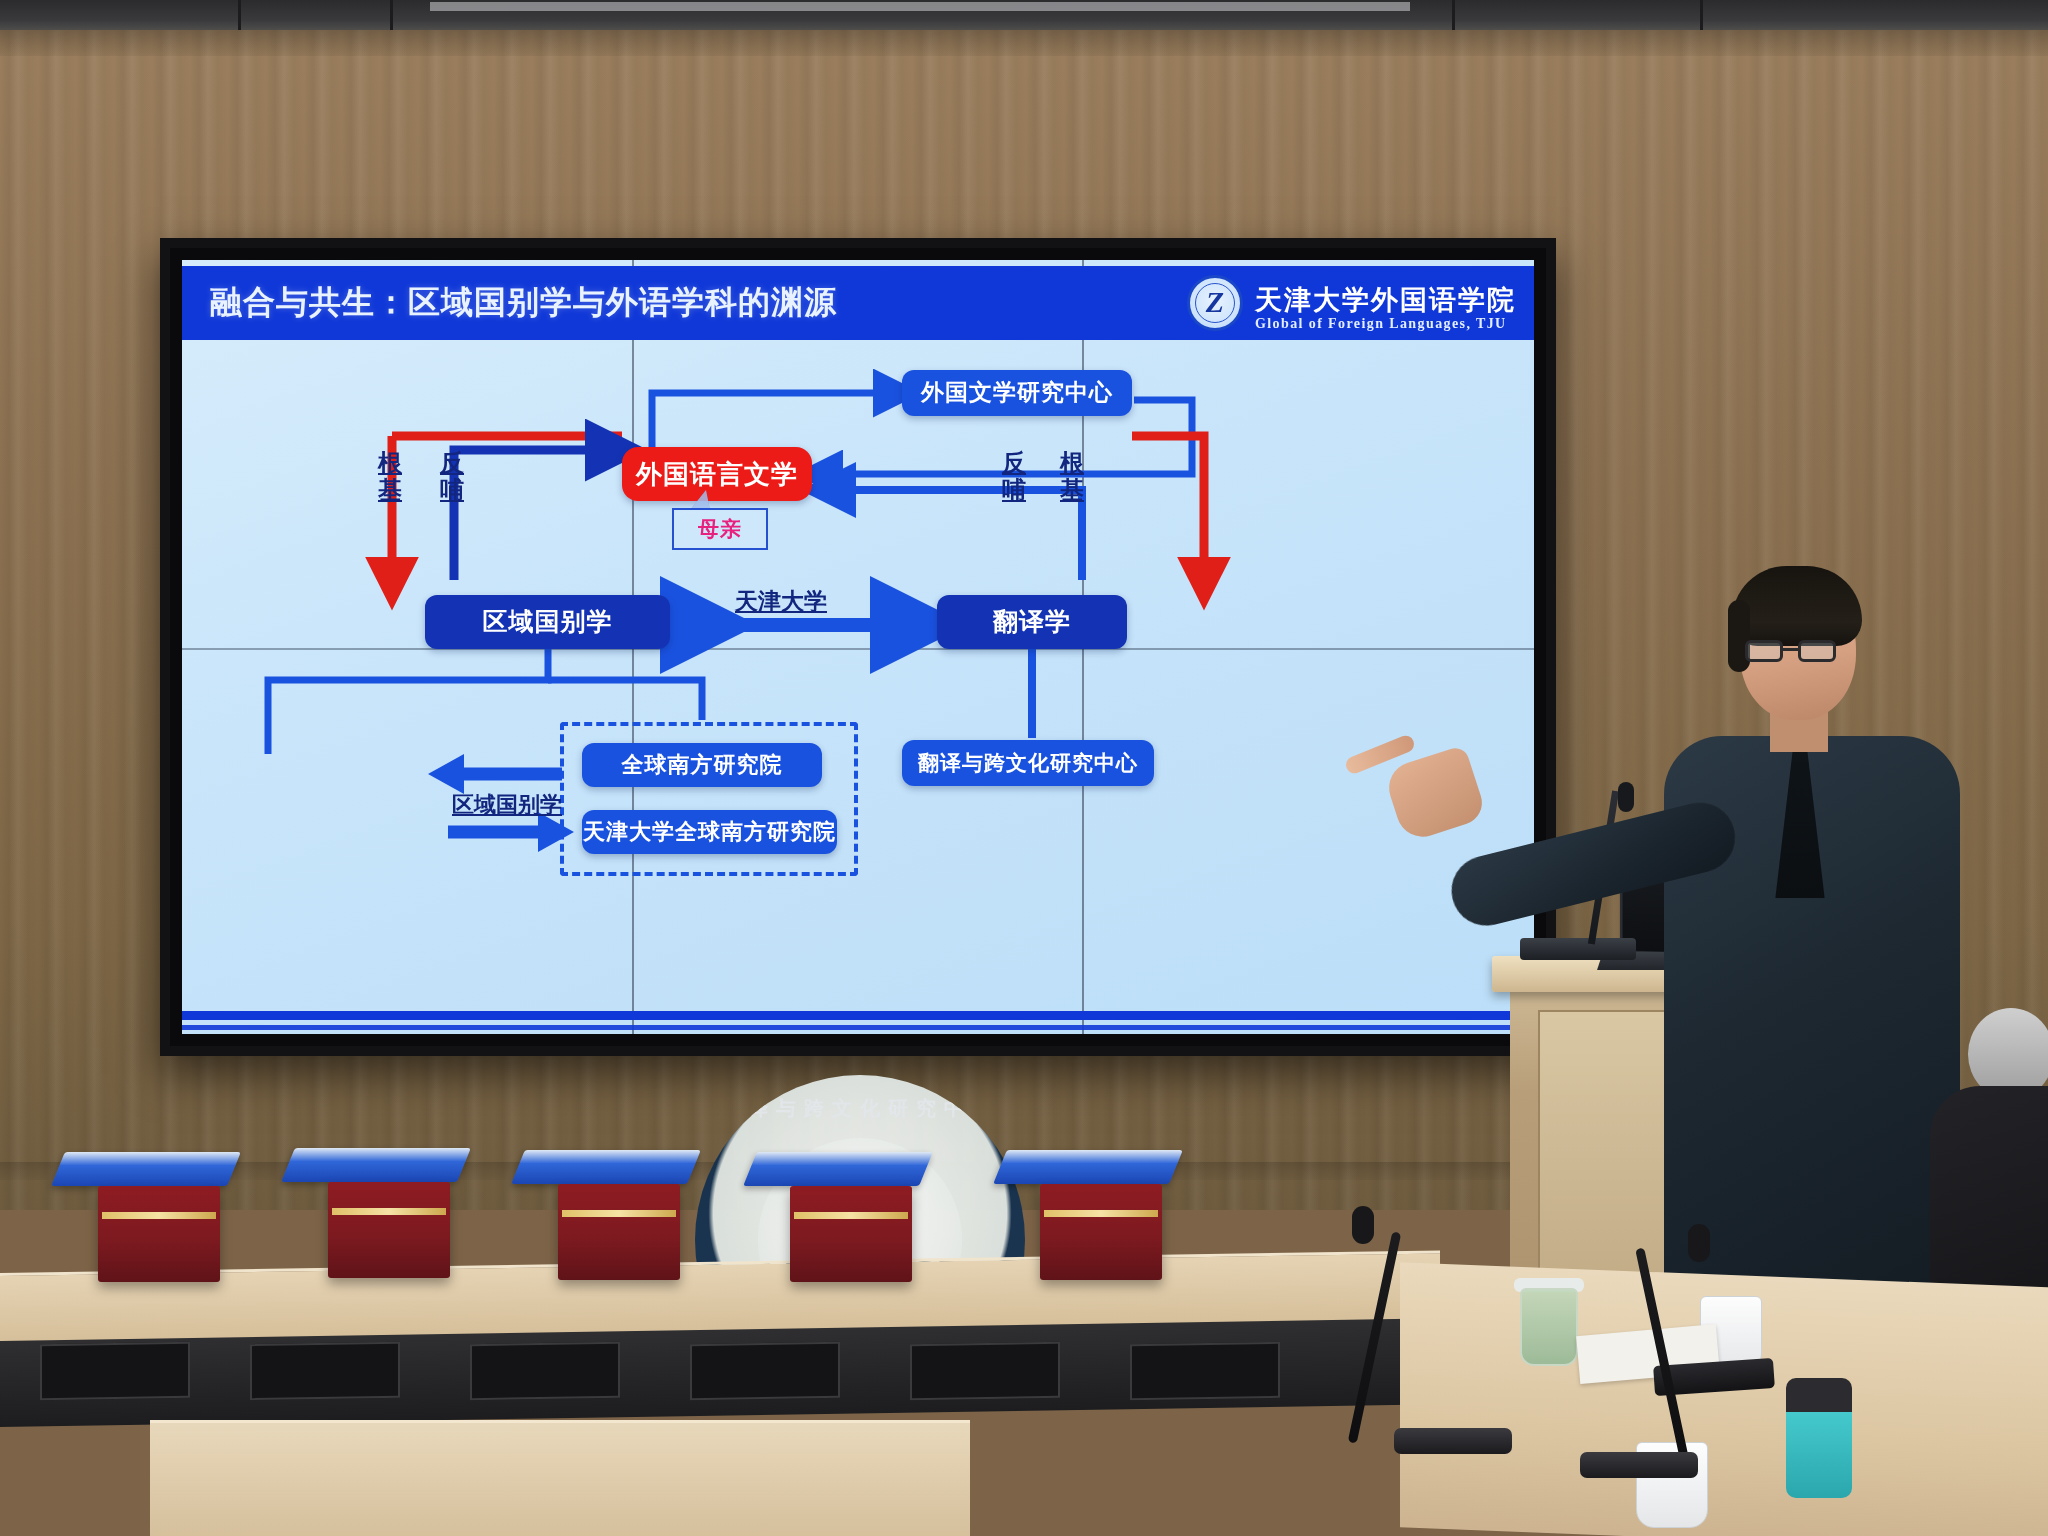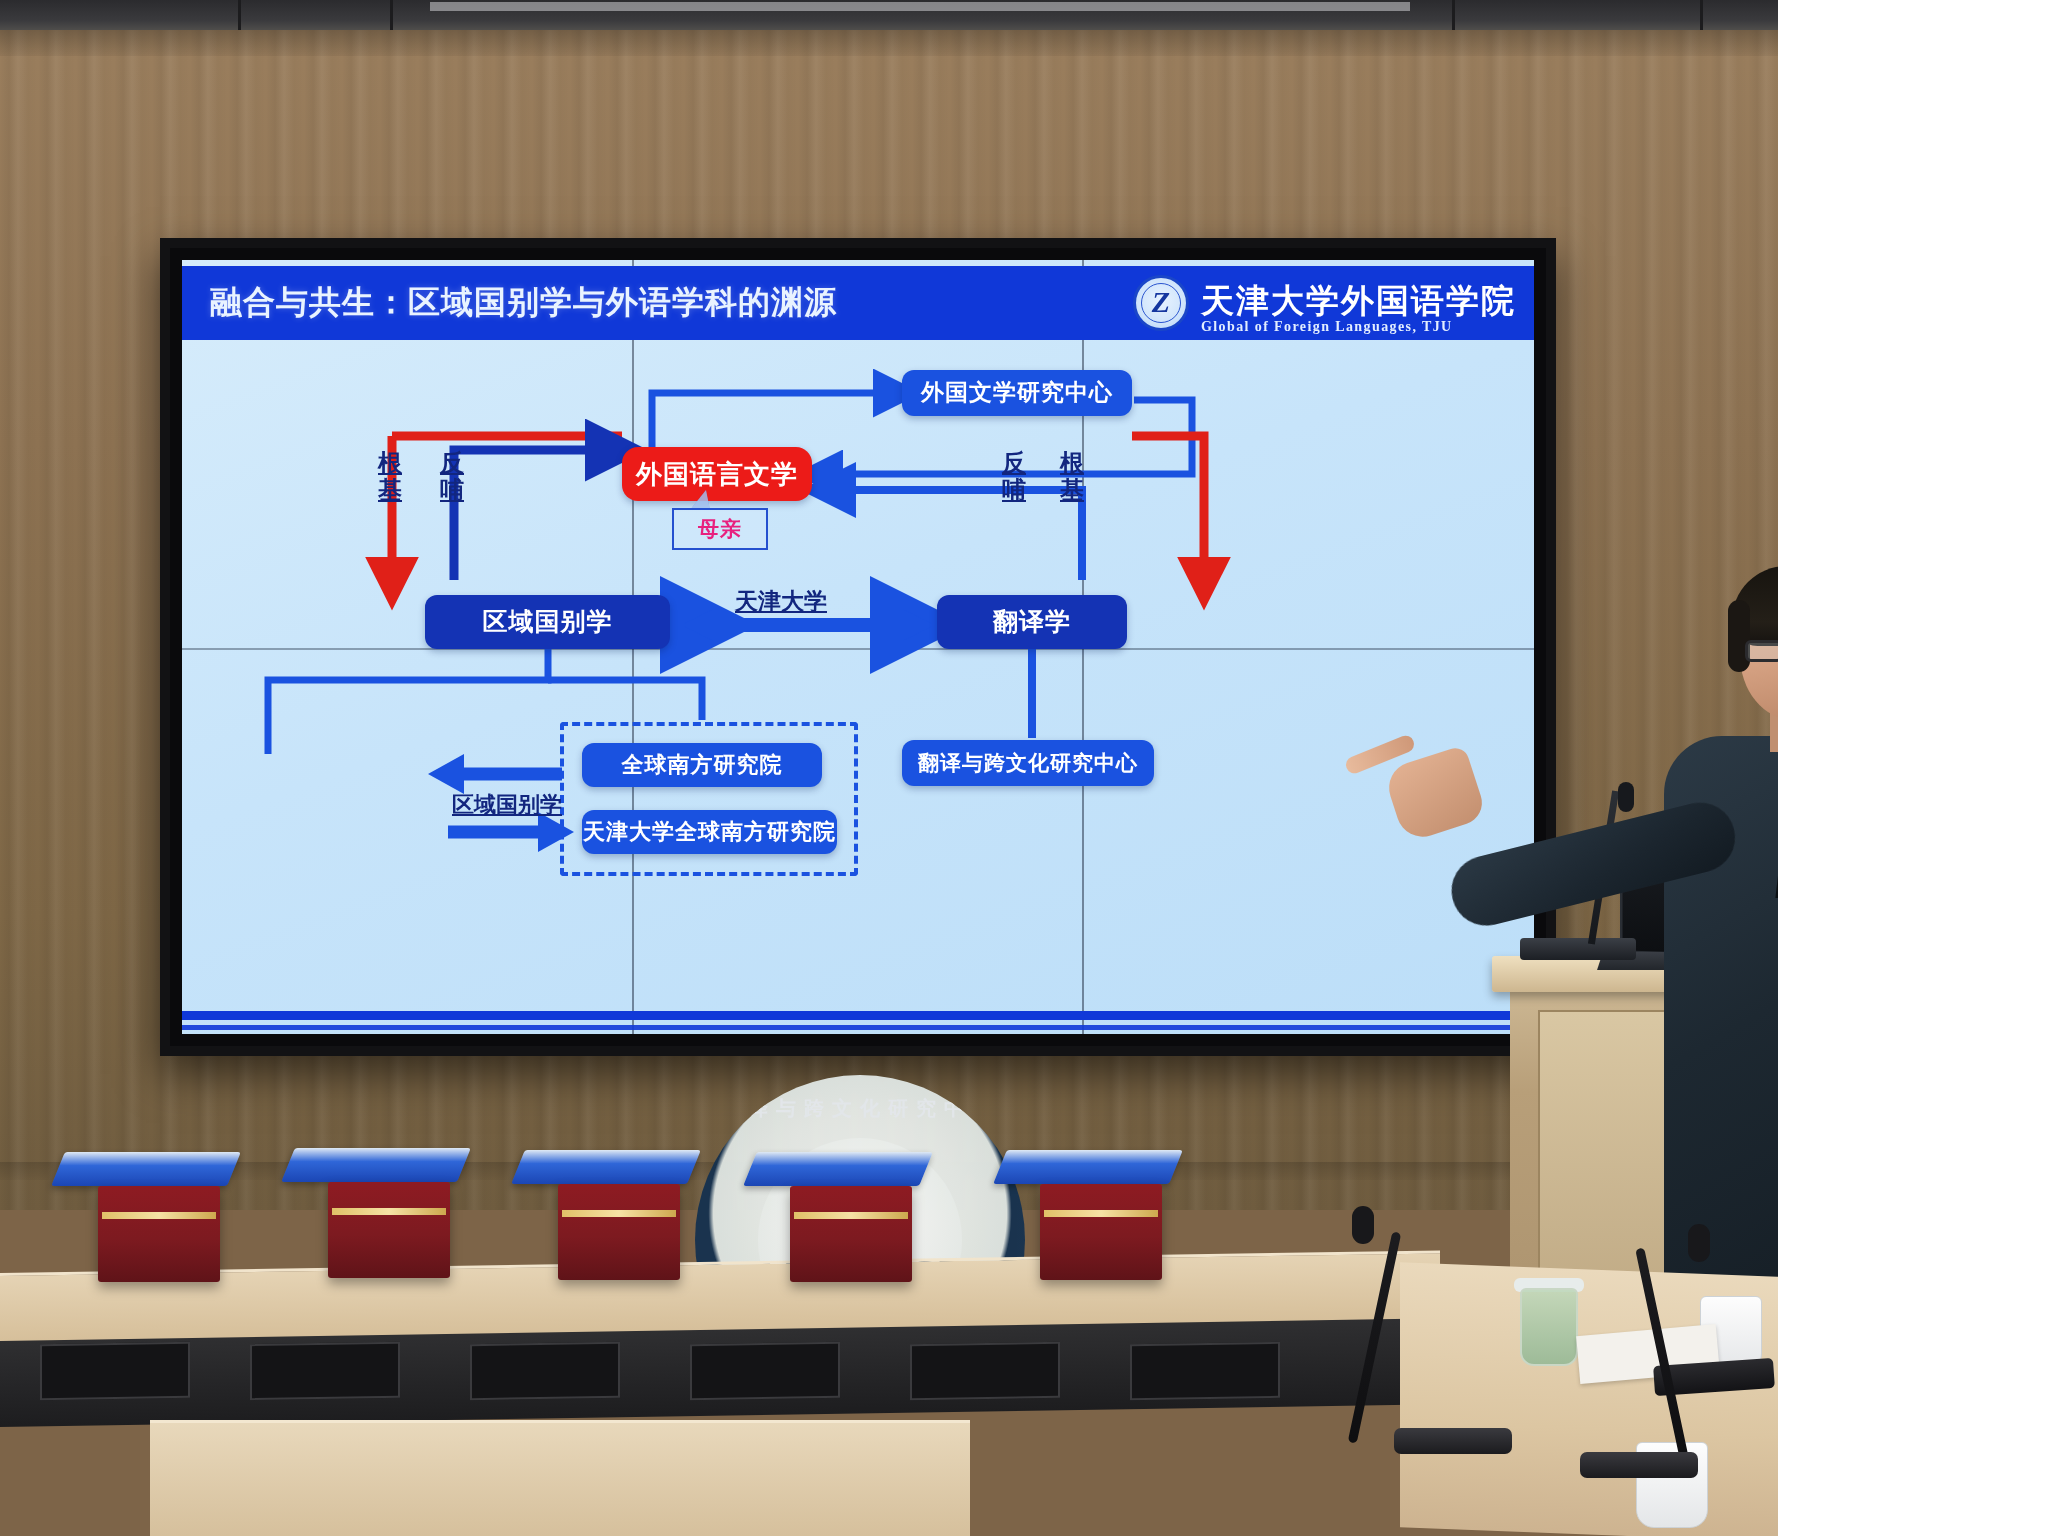--- a/index.html
+++ b/index.html
@@ -4,21 +4,21 @@
 <style>
   * { box-sizing: border-box; margin: 0; padding: 0; }
   html, body {
     width: 2048px; height: 1536px;
     overflow: hidden;
     font-family: "Liberation Sans", "DejaVu Sans", sans-serif;
   }
 
   
   #room {
-    position: relative; width: 1778px; height: 1536px;
+    position: relative; width: 2048px; height: 1536px;
     background: #7d6448;
     overflow: hidden;
   }
   
   .ceiling {
     position: absolute; left: 0; top: 0; width: 2048px; height: 34px;
     background: linear-gradient(180deg, #2b2b2e 0%, #3a3a3d 60%, #575551 100%);
   }
   .ceiling-seam {
     position: absolute; top: 0; width: 3px; height: 34px; background: #1c1c1e;
@@ -86,21 +86,21 @@
   .brand-seal::before{
     content:""; position:absolute; inset:5px; border-radius:50%;
     border:1.5px solid #2a55cf;
   }
   .brand-seal span{
     font-family:"Liberation Serif", serif; font-style: italic;
     font-size:30px; font-weight:700; color:#16379f; line-height:1;
     transform: translateY(-1px);
   }
   .brand-text { display:flex; flex-direction:column; justify-content:center; }
-  .brand-cn { color:#ffffff; font-size:33px; font-weight:700; letter-spacing:2px; line-height:1.1;margin-top:12px;}
+  .brand-cn { color:#ffffff; font-size:27px; font-weight:700; letter-spacing:2px; line-height:1.1;margin-top:12px;}
   .brand-en { color:#e3eeff; font-family:"Liberation Serif", serif; font-size:14px; letter-spacing:1.4px; font-weight:700;}
 
   .slide-footbar{
     position:absolute; left:0; bottom:14px; width:100%; height:9px; background:#1038d8;
   }
   .slide-footbar2{
     position:absolute; left:0; bottom:4px; width:100%; height:5px; background:#1038d8; opacity:.9;
   }
 
   

